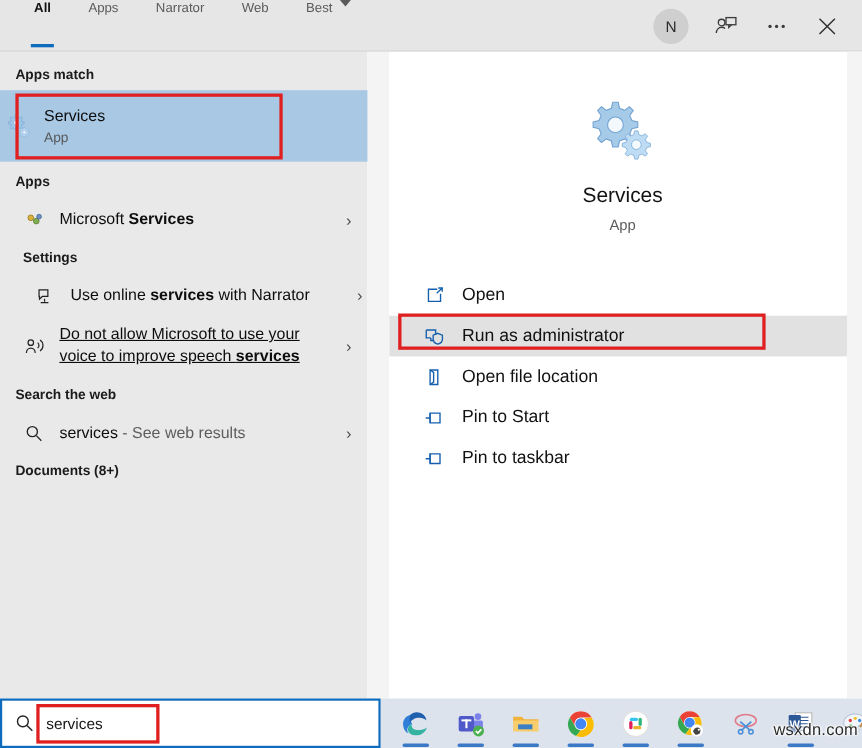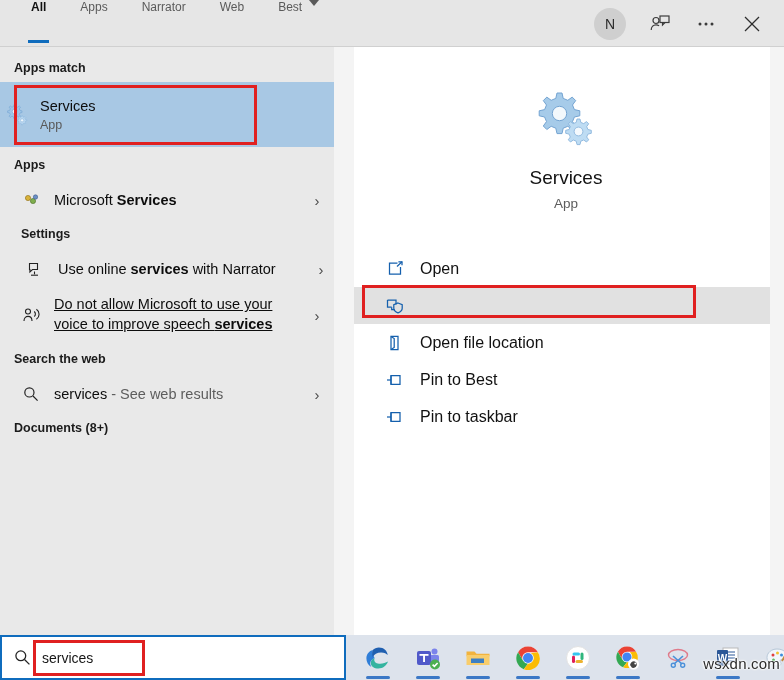--- a/index.html
+++ b/index.html
@@ -273,21 +273,21 @@
     <div class="result-text">
       <div class="result-title">
         <span id="comp-svc-text"><span>Microsoft </span><span class="bold">Services</span><span></span></span>
       </div>
     </div>
     <div class="chevron">›</div>
   </div>
 
   <div class="section-head" style="position:absolute;left:7px;top:224px;height:20px;">Settings</div>
 
-  <div class="result-row" style="position:absolute;left:4px;top:253px;width:334px;height:32px;">
+  <div class="result-row" style="position:absolute;left:10px;top:253px;width:334px;height:32px;">
     <div class="result-icon">
       <svg width="19" height="18" viewBox="0 0 19 18" fill="none" stroke="#222" stroke-width="1.1">
         <path d="M3.5 3.5 h8 v6 h-5 l-2.6 2.4 v-2.4 h-0.4 z"></path>
         <path d="M8.5 11.5 v2.8"></path>
         <path d="M5 15.2 h7"></path>
       </svg>
     </div>
     <div class="result-text">
       <div class="result-title" id="set0-text"><span>Use online </span><span class="bold">services</span><span> with Narrator</span></div>
     </div>
@@ -359,41 +359,42 @@
 
     <div class="action-row hovered">
       <div class="action-icon">
         <svg width="20" height="18" viewBox="0 0 20 18" fill="none" stroke="#1560ad" stroke-width="1.25">
           <path d="M2.5 3 h8.5 v4.4"></path>
           <path d="M2.5 3 v7.2 h4.2"></path>
           <path d="M6.7 10.2 v2.4 h3"></path>
           <path d="M13 6 l4.2 1.7 v3.6 c0 2.3-2 3.8-4.2 4.5 -2.2-.7-4.2-2.2-4.2-4.5 V7.7 z"></path>
         </svg>
       </div>
+      <div class="action-label">Run as administrator</div>
     </div>
 
     <div class="action-row">
       <div class="action-icon">
         <svg width="18" height="18" viewBox="0 0 18 18" fill="none" stroke="#1560ad" stroke-width="1.25">
           <path d="M5 2.4 h7 v13.2 h-7 z"></path>
           <path d="M5 2.4 L8.2 4.6 v8.8 L5 15.6"></path>
         </svg>
       </div>
       <div class="action-label">Open file location</div>
     </div>
 
     <div class="action-row">
       <div class="action-icon">
         <svg width="20" height="18" viewBox="0 0 20 18" fill="none" stroke="#1560ad" stroke-width="1.25">
           <path d="M2 9 h4"></path>
           <path d="M6 4.6 h9 v8.8 h-9 z"></path>
           <path d="M6 4.6 L6 13.4"></path>
         </svg>
       </div>
-      <div class="action-label">Pin to Best</div>
+      <div class="action-label">Pin to Start</div>
     </div>
 
     <div class="action-row">
       <div class="action-icon">
         <svg width="20" height="18" viewBox="0 0 20 18" fill="none" stroke="#1560ad" stroke-width="1.25">
           <path d="M2 9 h4"></path>
           <path d="M6 4.6 h9 v8.8 h-9 z"></path>
           <path d="M6 4.6 L6 13.4"></path>
         </svg>
       </div>

